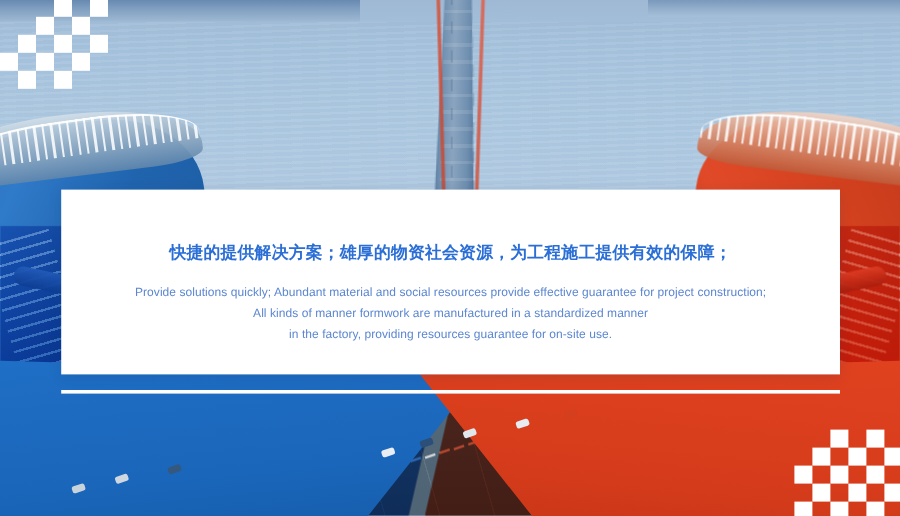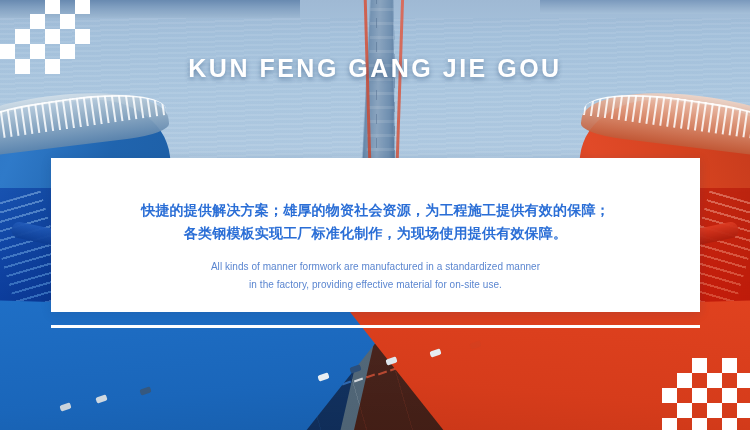--- a/index.html
+++ b/index.html
@@ -351,29 +351,28 @@
       <i style="left: 60px; top: 30px; width: 15px; height: 15px;"></i>
       <i style="left: 15px; top: 45px; width: 15px; height: 15px;"></i>
       <i style="left: 45px; top: 45px; width: 15px; height: 15px;"></i>
       <i style="left: 75px; top: 45px; width: 15px; height: 15px;"></i>
       <i style="left: 0px; top: 60px; width: 15px; height: 15px;"></i>
       <i style="left: 30px; top: 60px; width: 15px; height: 15px;"></i>
       <i style="left: 60px; top: 60px; width: 15px; height: 15px;"></i>
     </div>
 
   <div class="headline">
-    <div class="en-title">KUN FENG GANG JIE GOU</div>
   </div>
 
   <div class="card">
     <div class="card-cn">
       <div>快捷的提供解决方案；雄厚的物资社会资源，为工程施工提供有效的保障；</div>
-      <div>各类钢模板实现工厂标准化制作，为现场使用提供有效保障。</div>
     </div>
     <div class="card-en">
+      <div>Provide solutions quickly; Abundant material and social resources provide effective guarantee for project construction;</div>
       <div>All kinds of manner formwork are manufactured in a standardized manner</div>
-      <div>in the factory, providing effective material for on-site use.</div>
+      <div>in the factory, providing resources guarantee for on-site use.</div>
     </div>
   </div>
 
   <div class="rule"></div>
 
 </div>
 
 </body></html>

